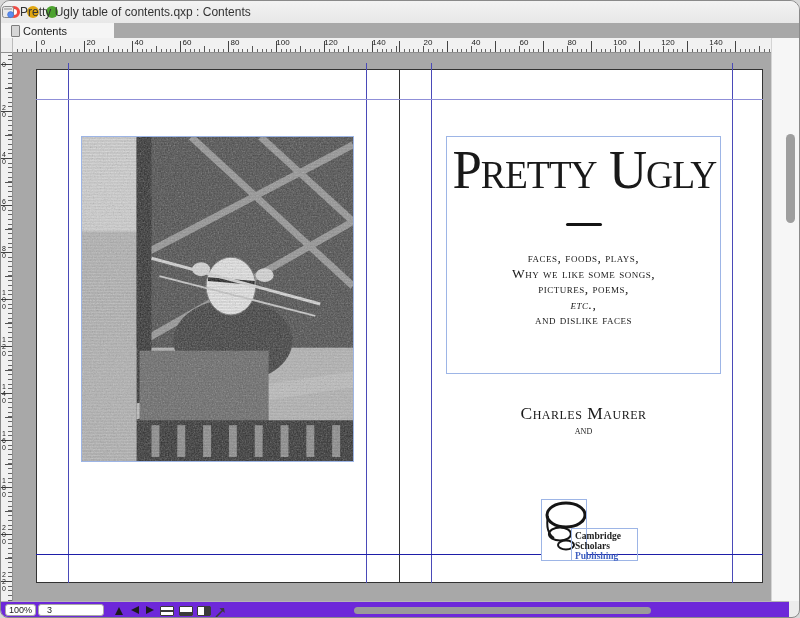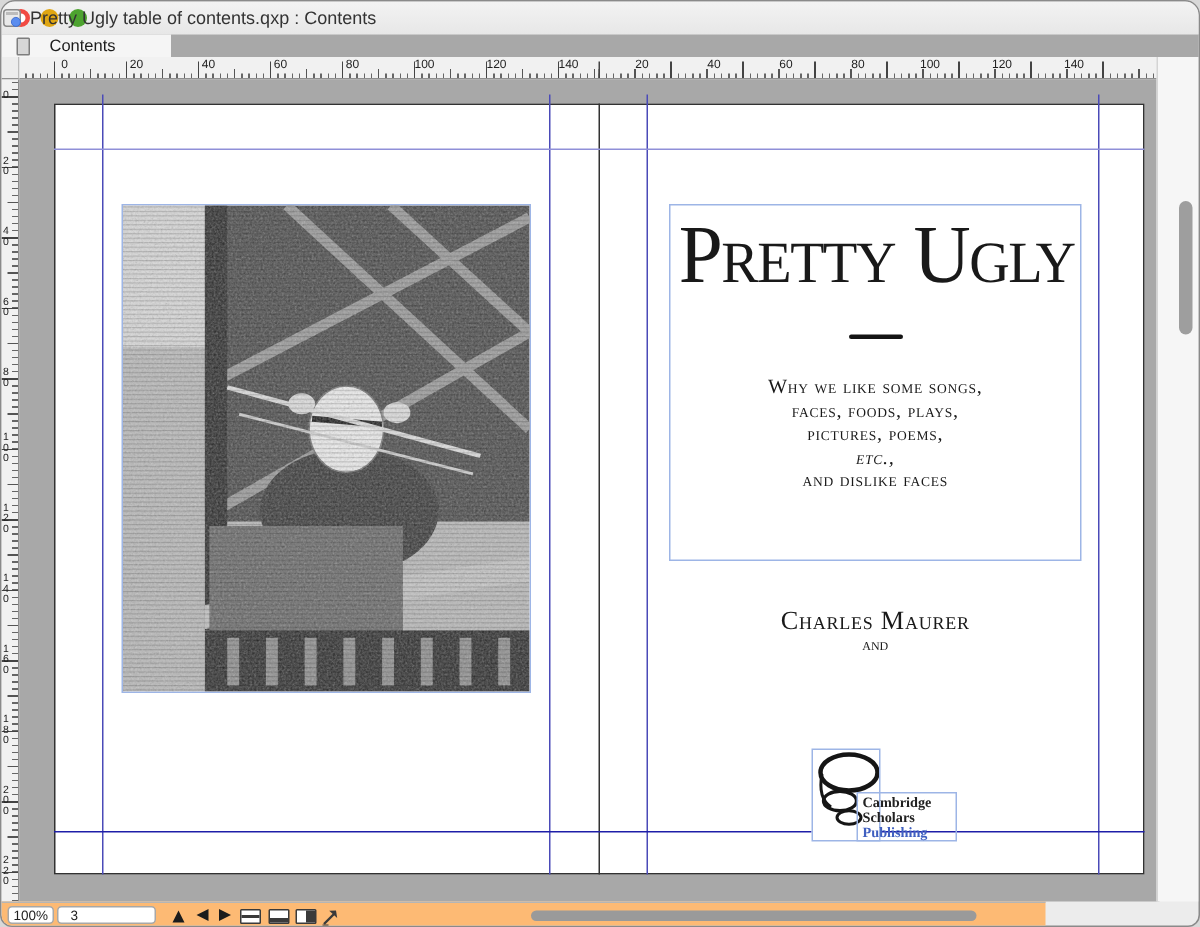--- a/index.html
+++ b/index.html
@@ -12,21 +12,21 @@
   .tl{width:12px;height:12px;border-radius:50%;box-sizing:border-box;}
   .tl.red{background:#fff;border:3.5px solid #f14a43;}
   .tl.yellow{background:#e0a612;}
   .tl.green{background:#4da32f;}
   .titlewrap{position:absolute;left:0;top:0;width:100%;height:22px;display:flex;
              align-items:center;gap:5px;}
   .wtitle{font-size:12px;color:#333;}
   
   .tabbar{position:absolute;left:0;top:22px;width:800px;height:15px;background:#a8a8a8;}
   .tabwhite{position:absolute;left:0;top:0;width:113px;height:15px;background:#f5f5f5;}
-  .tab{position:absolute;left:4px;top:0;height:15px;display:flex;align-items:center;gap:13px;padding:0 6px;}
+  .tab{position:absolute;left:4px;top:0;height:15px;display:flex;align-items:center;gap:3px;padding:0 6px;}
   .tab span.lbl{font-size:11px;color:#1c1c1c;}
   .tabpageicon{width:9px;height:12px;background:#d6d6d6;border:1px solid #7d7d7d;border-radius:1px;box-sizing:border-box;}
   
   .hruler{position:absolute;left:12px;top:37px;width:760px;height:15px;background:#f1f1f1;
           border-bottom:1px solid #8f8f8f;box-sizing:border-box;overflow:hidden;}
   .hticks{position:absolute;top:0;height:15px;background-repeat:no-repeat;}
   .hticks.l{left:0;width:386px;
     background-image:
       repeating-linear-gradient(to right,#444 0 1px,transparent 1px 48px),
       repeating-linear-gradient(to right,#555 0 1px,transparent 1px 24px),
@@ -84,21 +84,21 @@
   .logotextbox{left:558px;top:475px;width:67px;height:33px;font-family:"Liberation Serif",serif;
                font-weight:bold;font-size:9.5px;line-height:10px;padding:2px 0 0 3px;text-align:left;
                background:transparent;}
   .logotextbox .dark{color:#222;display:block;}
   .logotextbox .blue{color:#4060c0;display:block;}
   
   .vscroll{position:absolute;right:0;top:37px;width:28px;height:563px;background:#f6f6f6;
            border-left:1px solid #d4d4d4;box-sizing:border-box;}
   .vthumb{position:absolute;left:14px;top:96px;width:9px;height:89px;background:#9e9e9e;border-radius:5px;}
   
-  .statusbar{position:absolute;left:0;top:600px;width:696px;height:18px;background:#fdba74;
+  .statusbar{position:absolute;left:0;top:600px;width:788px;height:18px;background:#6d28d9;
              border-top:1px solid #b5b5b5;box-sizing:border-box;}
   .field{position:absolute;top:2px;height:12px;background:#fff;border:1px solid #a8a8a8;
          border-radius:3px;font-size:9px;color:#222;box-sizing:border-box;line-height:10px;}
   .zoomfield{left:4px;width:31px;text-align:center;}
   .pagefield{left:37px;width:66px;text-align:left;padding-left:8px;}
   .tri{position:absolute;width:0;height:0;}
   .tri.up{left:114px;top:5px;border-left:4.5px solid transparent;border-right:4.5px solid transparent;border-bottom:8px solid #1c1c1c;}
   .tri.left{left:130px;top:4px;border-top:4.5px solid transparent;border-bottom:4.5px solid transparent;border-right:8px solid #1c1c1c;}
   .tri.right{left:145px;top:4px;border-top:4.5px solid transparent;border-bottom:4.5px solid transparent;border-left:8px solid #1c1c1c;}
   .recticon{position:absolute;top:4px;width:14px;height:10px;border:1.5px solid #3a3a3a;
@@ -235,22 +235,22 @@
         </g>
         <rect width="273" height="326" fill="url(#hatch)" opacity="0.22"></rect>
         <rect width="273" height="326" filter="url(#grain)" opacity="0.45"></rect>
       </svg>
     </div>
 
     <div class="box titlebox">
       <div class="bktitle">Pretty Ugly</div>
       <div class="bkdivider"></div>
       <div class="bksub">
+        <div>faces, foods, plays,</div>
         <div>Why we like some songs,</div>
-        <div>faces, foods, plays,</div>
         <div>pictures, poems,</div>
         <div class="it">etc.,</div>
         <div>and dislike faces</div>
       </div>
       <div class="bkauthors">
         <div class="au">Charles Maurer</div>
         <div class="conj">and</div>
       </div>
     </div>
 

